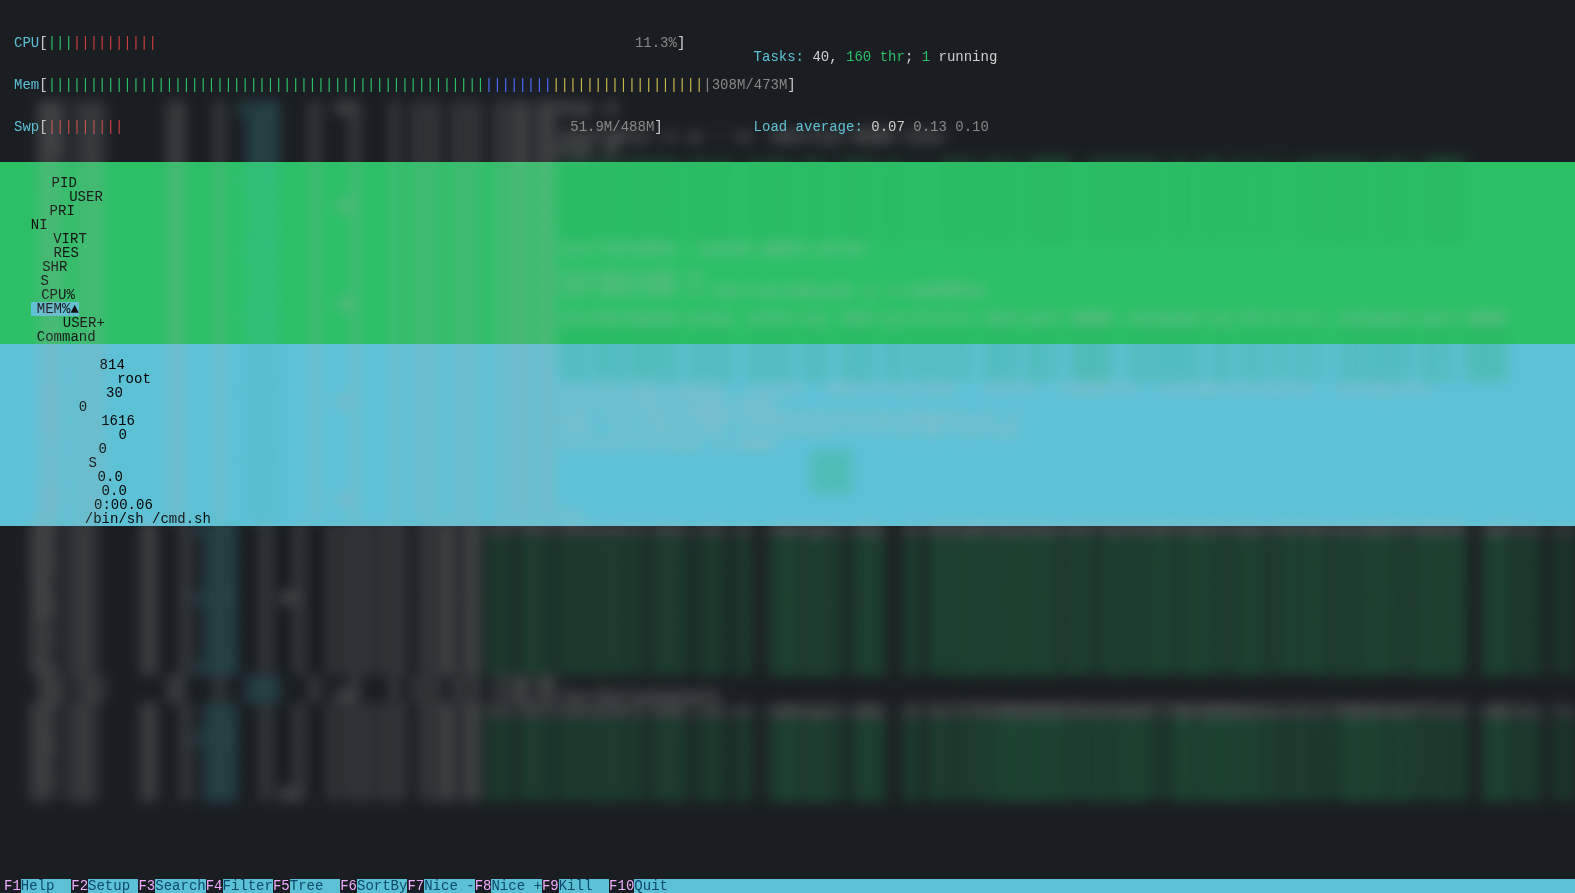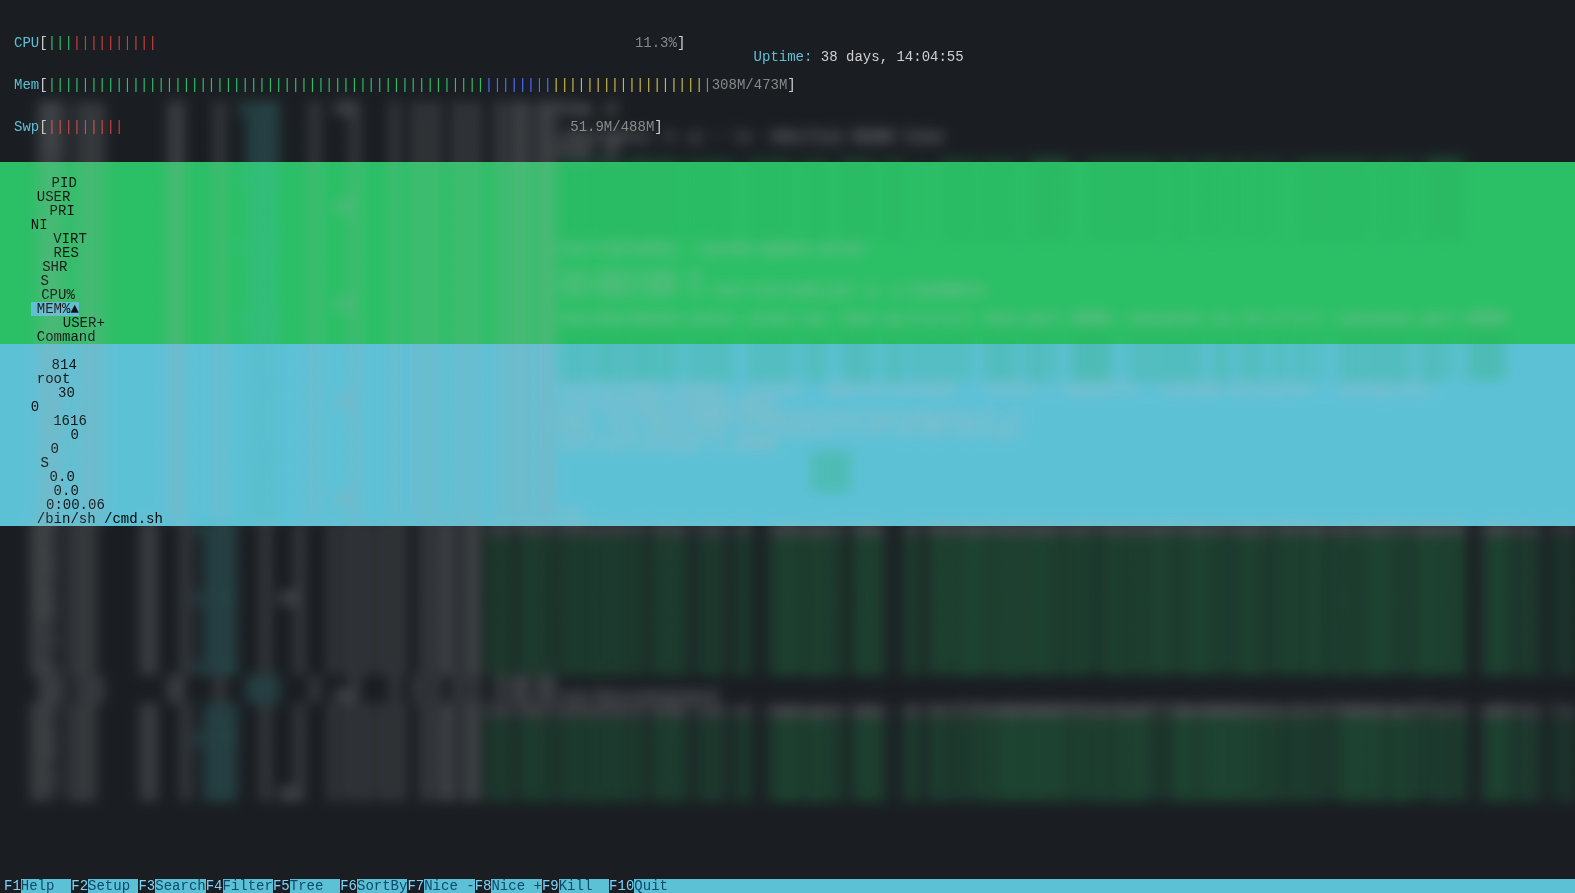--- a/index.html
+++ b/index.html
@@ -40,21 +40,21 @@
     font-weight: normal;
   }
   .header-row .col { display: inline-block; }
   .sortcol { background: #5dc1d6; }
   .selected-row {
     background: #5dc1d6;
     color: #000;
     width: 100%;
     padding: 0 0 0 14px;
   }
-  .selected-row .col { display: inline-block; }
+  .selected-row .col { display: inline-block; margin-left: 48px; }
 
   .blur-area {
     position: absolute;
     top: 102px;
     left: 0;
     right: 0;
     bottom: 18px;
     filter: blur(7px) brightness(0.9);
     overflow: hidden;
     padding-left: 14px;
@@ -69,26 +69,26 @@
 
   .footer {
     position: absolute;
     bottom: 0;
     left: 0;
     right: 0;
     display: flex;
     font-size: 14px;
     padding-left: 4px;
   }
-  .fkey { color: #7dd3fc; }
+  .fkey { color: #f0abfc; }
   .flabel { background: #5dc1d6; color: #0c4a6e; }
   .fpad { background: #5dc1d6; flex: 1; }
 
   .col-pid   { width: 46px; text-align: right; }
-  .col-user  { width: 72px; text-align: left; padding-left: 4px;}
+  .col-user  { width: 72px; text-align: right; padding-left: 4px;}
   .col-pri   { width: 44px; text-align: right; }
   .col-ni    { width: 36px; text-align: left; }
   .col-virt  { width: 56px; text-align: right; }
   .col-res   { width: 48px; text-align: right; }
   .col-shr   { width: 48px; text-align: center; }
   .col-s     { width: 18px; text-align: right; }
   .col-cpu   { width: 44px; text-align: right; }
   .col-mem   { width: 48px; text-align: right; }
   .col-time  { width: 74px; text-align: right; }
   .col-cmd   { padding-left: 6px; }
@@ -103,21 +103,24 @@
   <div class="meter-line">
     <span class="meter-label cyan">Mem</span><span class="white">[</span><span id="mem-bars" class="meter-bar"><span class="green">|</span><span class="green">|</span><span class="green">|</span><span class="green">|</span><span class="green">|</span><span class="green">|</span><span class="green">|</span><span class="green">|</span><span class="green">|</span><span class="green">|</span><span class="green">|</span><span class="green">|</span><span class="green">|</span><span class="green">|</span><span class="green">|</span><span class="green">|</span><span class="green">|</span><span class="green">|</span><span class="green">|</span><span class="green">|</span><span class="green">|</span><span class="green">|</span><span class="green">|</span><span class="green">|</span><span class="green">|</span><span class="green">|</span><span class="green">|</span><span class="green">|</span><span class="green">|</span><span class="green">|</span><span class="green">|</span><span class="green">|</span><span class="green">|</span><span class="green">|</span><span class="green">|</span><span class="green">|</span><span class="green">|</span><span class="green">|</span><span class="green">|</span><span class="green">|</span><span class="green">|</span><span class="green">|</span><span class="green">|</span><span class="green">|</span><span class="green">|</span><span class="green">|</span><span class="green">|</span><span class="green">|</span><span class="green">|</span><span class="green">|</span><span class="green">|</span><span class="green">|</span><span style="color:#4a6cff">|</span><span style="color:#4a6cff">|</span><span style="color:#4a6cff">|</span><span style="color:#4a6cff">|</span><span style="color:#4a6cff">|</span><span style="color:#4a6cff">|</span><span style="color:#4a6cff">|</span><span style="color:#4a6cff">|</span><span class="yellow">|</span><span class="yellow">|</span><span class="yellow">|</span><span class="yellow">|</span><span class="yellow">|</span><span class="yellow">|</span><span class="yellow">|</span><span class="yellow">|</span><span class="yellow">|</span><span class="yellow">|</span><span class="yellow">|</span><span class="yellow">|</span><span class="yellow">|</span><span class="yellow">|</span><span class="yellow">|</span><span class="yellow">|</span><span class="yellow">|</span><span class="yellow">|</span></span><span class="grey">|<span>308M</span>/<span>473M</span></span><span class="white">]</span>
   </div>
   <div class="meter-line">
     <span class="meter-label cyan">Swp</span><span class="white">[</span><span id="swp-bars" class="meter-bar"><span class="red">|</span><span class="red">|</span><span class="red">|</span><span class="red">|</span><span class="red">|</span><span class="red">|</span><span class="red">|</span><span class="red">|</span><span class="red">|</span></span><span style="display:inline-block;width:531px;text-align:right"><span class="grey"><span>51.9M</span>/<span>488M</span></span></span><span class="white">]</span>
   </div>
 </div>
 
 <div class="right-stats term">
   <div>
-    <span class="cyan">Uptime: </span><span class="white">38 days, 14:04:55</span>
+    <span class="cyan">Tasks: </span><span class="white">40</span><span class="white">, </span><span class="green">160</span><span class="green"> thr</span><span class="white">; </span><span class="green">1</span><span class="white"> running</span>
+  </div>
+  <div>
+    <span class="cyan">Load average: </span><span class="white">0.07</span><span class="grey"> 0.13</span><span class="grey"> 0.10</span>
   </div>
 </div>
 
 <div class="header-row term">
   <span class="col col-pid">PID</span>
   <span class="col col-user" style="padding-left:6px;">USER</span>
   <span class="col col-pri">PRI</span>
   <span class="col col-ni">NI</span>
   <span class="col col-virt">VIRT</span>
   <span class="col col-res">RES</span>

